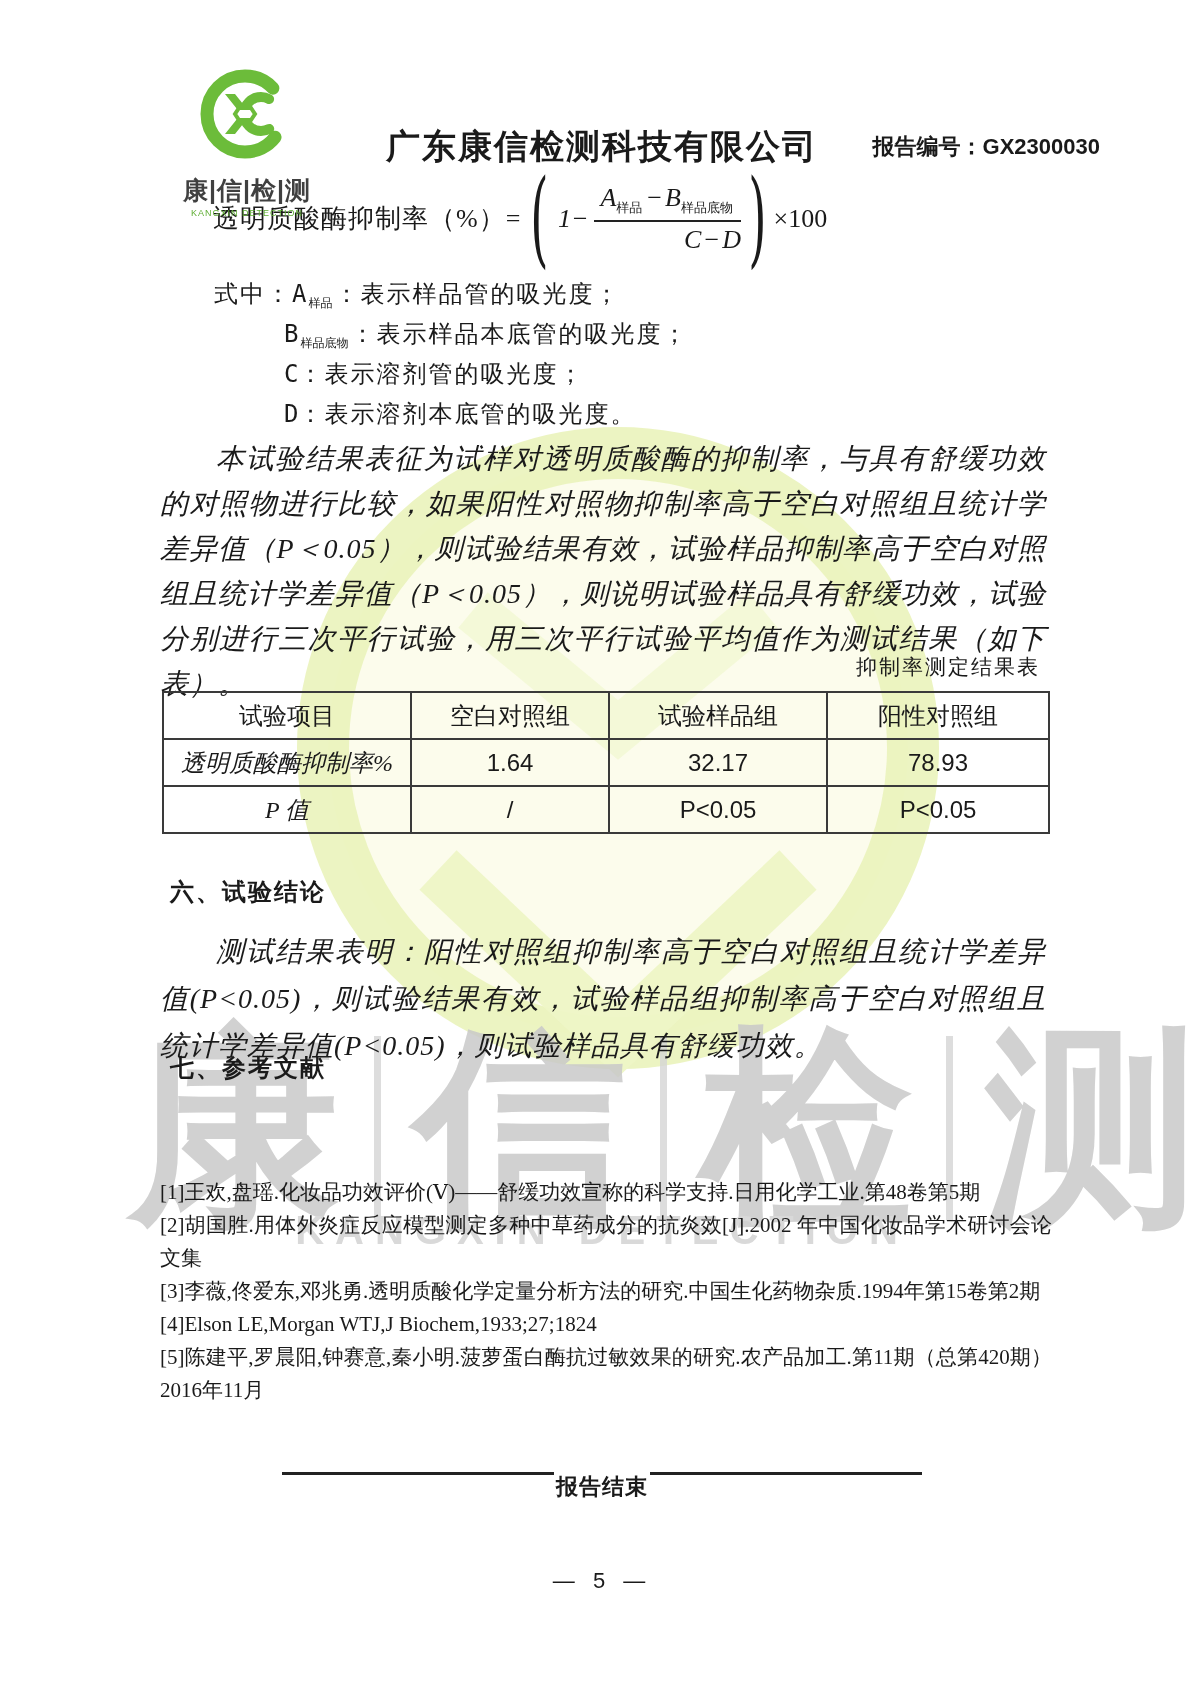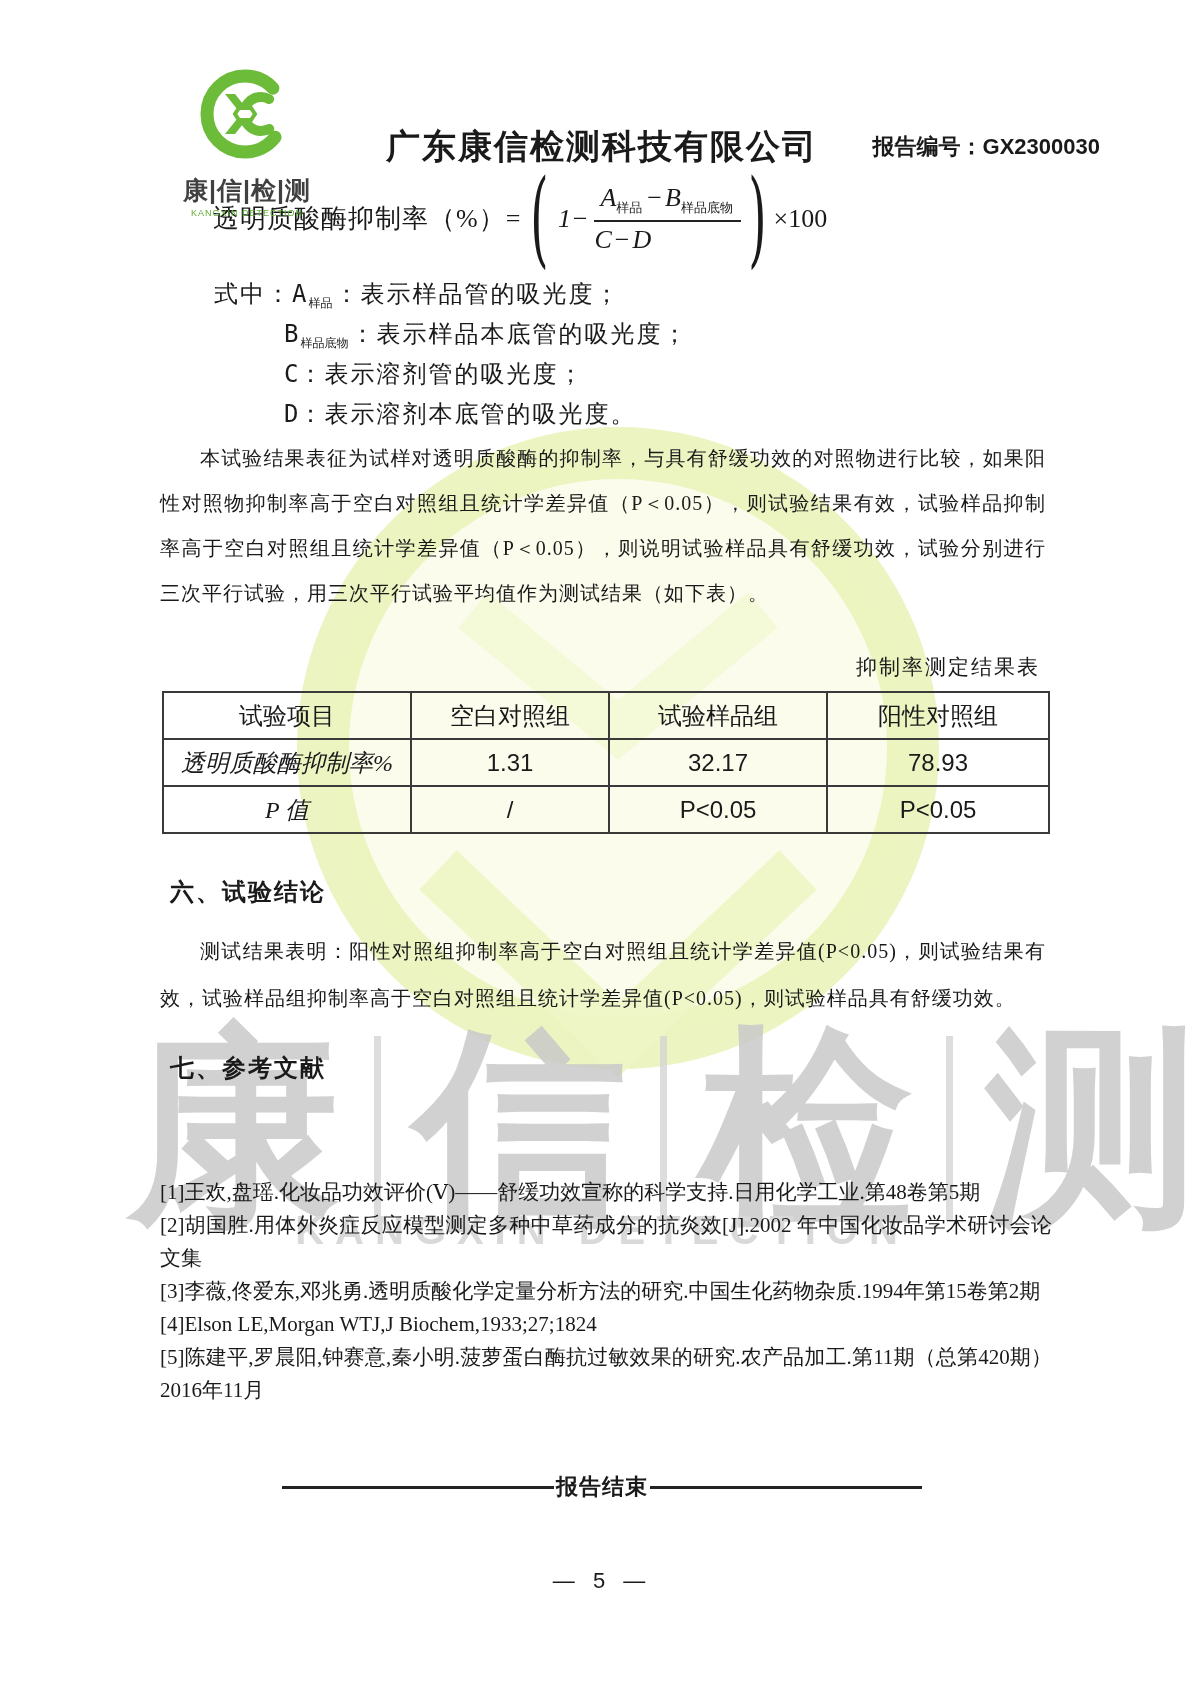--- a/index.html
+++ b/index.html
@@ -34,38 +34,38 @@
   .report-no{position:absolute;right:104px;top:132px;z-index:1;
     font-size:22px;font-weight:bold;}
   .report-no .num{font-family:"Liberation Sans","DejaVu Sans",sans-serif;}
   
   .formula{position:absolute;left:213px;top:172px;z-index:1;display:flex;align-items:center;
     font-size:26px;}
   .f-lhs{letter-spacing:1px;margin-right:6px;}
   .f-paren{font-size:104px;font-weight:200;line-height:0.9;transform:scaleX(.45);
     font-family:"DejaVu Serif",serif;margin:0 -8px;}
   .f-one{font-style:italic;margin:0 2px 0 6px;}
-  .f-frac{display:inline-flex;flex-direction:column;align-items:flex-start;margin:0 4px;}
+  .f-frac{display:inline-flex;flex-direction:column;align-items:flex-end;margin:0 4px;}
   .f-num{border-bottom:2px solid #222;padding:0 6px 3px 6px;}
   .f-den{padding-top:3px;}
   .f-var{font-style:italic;font-family:"Liberation Serif",serif;}
   .f-sub{font-size:13px;vertical-align:-6px;margin-right:2px;}
   .f-op{margin:0 3px;}
   .f-times{margin-left:4px;}
   
   .defs{position:absolute;left:214px;top:278px;z-index:1;font-size:24px;}
   .def-line{height:40px;display:flex;align-items:baseline;}
   .def-line.indent{margin-left:70px;}
   .def-prefix{letter-spacing:2px;}
   .def-var{font-family:"DejaVu Sans Mono",monospace;font-size:24px;}
   .def-sub{font-size:12px;vertical-align:sub;position:relative;top:5px;margin:0 2px;}
   .def-text{letter-spacing:2px;}
   
   .para{position:absolute;left:160px;width:886px;z-index:1;text-align:justify;
-    font-size:20px;letter-spacing:1px;}
+    font-size:28px;letter-spacing:1px;font-style:italic;}
   .para-main{top:436px;line-height:45px;text-indent:2em;}
   .para-conclusion{top:928px;line-height:47px;text-indent:2em;}
   
   .tbl-title{position:absolute;left:160px;top:653px;width:880px;text-align:right;
     font-size:21px;letter-spacing:2px;z-index:1;}
   table.results{position:absolute;left:162px;top:691px;z-index:1;border-collapse:collapse;
     table-layout:fixed;width:878px;}
   table.results td,table.results th{border:2px solid #3a3a3a;text-align:center;
     font-weight:normal;font-size:24px;padding:0;}
   table.results .c0{width:246px;}
@@ -79,21 +79,21 @@
   .sec-heading{position:absolute;left:170px;z-index:1;font-size:24px;font-weight:bold;
     letter-spacing:2px;}
   .sec-conclusion{top:876px;}
   .sec-references{top:1052px;font-family:Liberation Serif, serif;}
   
   .refs{position:absolute;left:160px;top:1176px;width:892px;z-index:1;margin:0;padding:0;
     list-style:none;font-size:21px;line-height:33px;text-align:justify;}
   .refs li{margin:0;}
   
   .report-end{position:absolute;left:282px;top:1472px;width:640px;z-index:1;
-    display:flex;align-items:center;}
+    display:flex;}
   .end-line{flex:1;height:3px;background:#222;}
   .end-text{font-size:22px;font-weight:bold;letter-spacing:1px;padding:0 2px;}
   .page-num{position:absolute;left:0;top:1568px;width:1204px;text-align:center;z-index:1;
     font-family:"Liberation Sans","DejaVu Sans",sans-serif;font-size:22px;letter-spacing:6px;}
 </style>
 </head>
 <body>
 
 <div class="page">
 
@@ -174,21 +174,21 @@
   <table class="results">
     <tbody>
         <tr>
       <th class="c0">试验项目</th>
       <th class="c1">空白对照组</th>
       <th class="c2">试验样品组</th>
       <th class="c3">阳性对照组</th>
     </tr>
     <tr>
       <td class="c0 cell-kai">透明质酸酶抑制率%</td>
-      <td class="c1 cell-num">1.31</td>
+      <td class="c1 cell-num">1.64</td>
       <td class="c2 cell-num">32.17</td>
       <td class="c3 cell-num">78.93</td>
     </tr>
     <tr>
       <td class="c0 cell-kai">P 值</td>
       <td class="c1 cell-num">/</td>
       <td class="c2 cell-num">P&lt;0.05</td>
       <td class="c3 cell-num">P&lt;0.05</td>
     </tr>
   </tbody>

